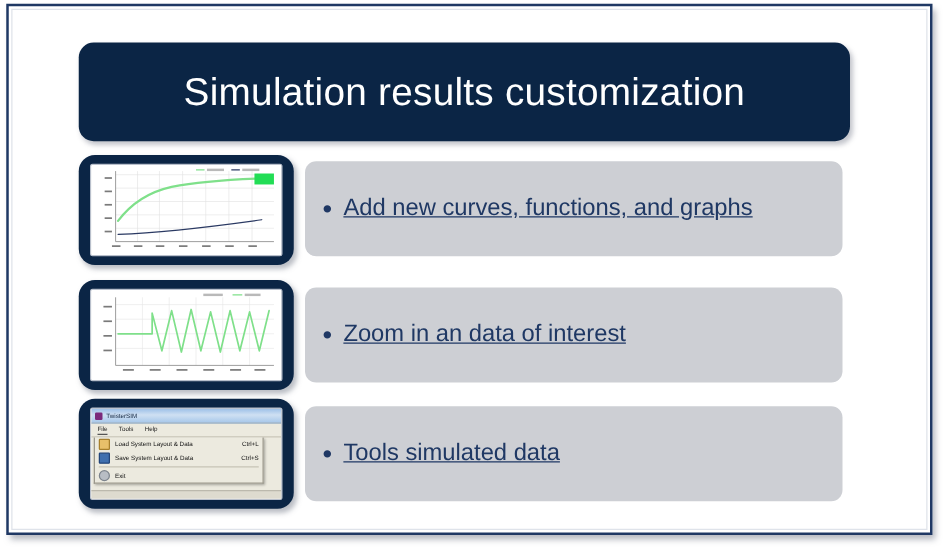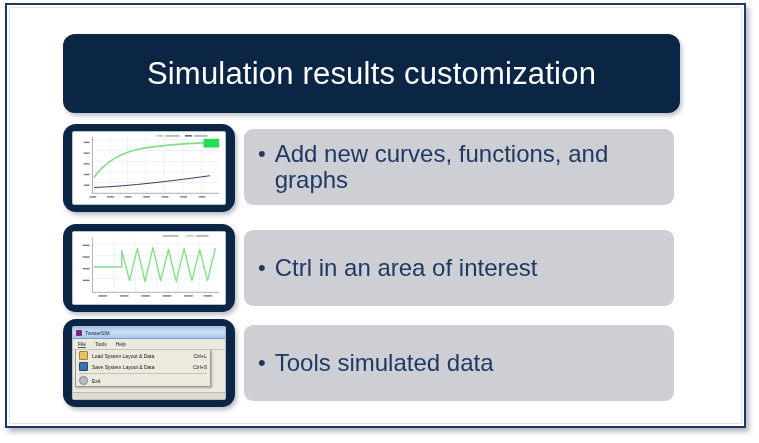--- a/index.html
+++ b/index.html
@@ -69,22 +69,23 @@
     box-sizing:border-box;
     padding:0 14px;
   }
   .row-1 .bullet-band{height:76px;top:5px;}
   .bullet-row{display:flex;align-items:flex-start;gap:9px;}
   .bullet-dot{
     color:#1f3864;font-size:22px;line-height:22px;
     margin-top:2px;
   }
   .bullet-text{
-    color:#1f3864;font-size:24px;line-height:26px;
+    color:#1f3864;font-size:19px;line-height:26px;
     max-width:380px;
+    text-decoration:underline;
   }
 
   
   .mini-chart{display:block;width:100%;height:100%;}
 
   
   .app-win{
     position:absolute;left:0;top:0;width:100%;height:100%;
     background:#eceadf;
     display:flex;flex-direction:column;
@@ -250,21 +251,21 @@
             <rect x="126" y="3" width="13" height="2" fill="#b9b9b9"></rect>
           </g>
 
           <polyline points="22,36 50,36 50,19 58,50 66,17 74,51 82,16 90,50 98,18 106,51 114,17 122,50 130,18 138,50 146,17" fill="none" stroke="#7fe08a" stroke-width="1.4" stroke-linejoin="round" stroke-linecap="round"></polyline>
         </svg>
       </div>
     </div>
     <div class="bullet-band">
       <div class="bullet-row">
         <span class="bullet-dot">•</span>
-        <span class="bullet-text">Ctrl in an area of interest</span>
+        <span class="bullet-text">Zoom in an data of interest</span>
       </div>
     </div>
   </div>
 
   <div class="row row-3">
     <div class="thumb">
       <div class="thumb-inner">
         <div class="app-win">
 
           <div class="app-titlebar">

